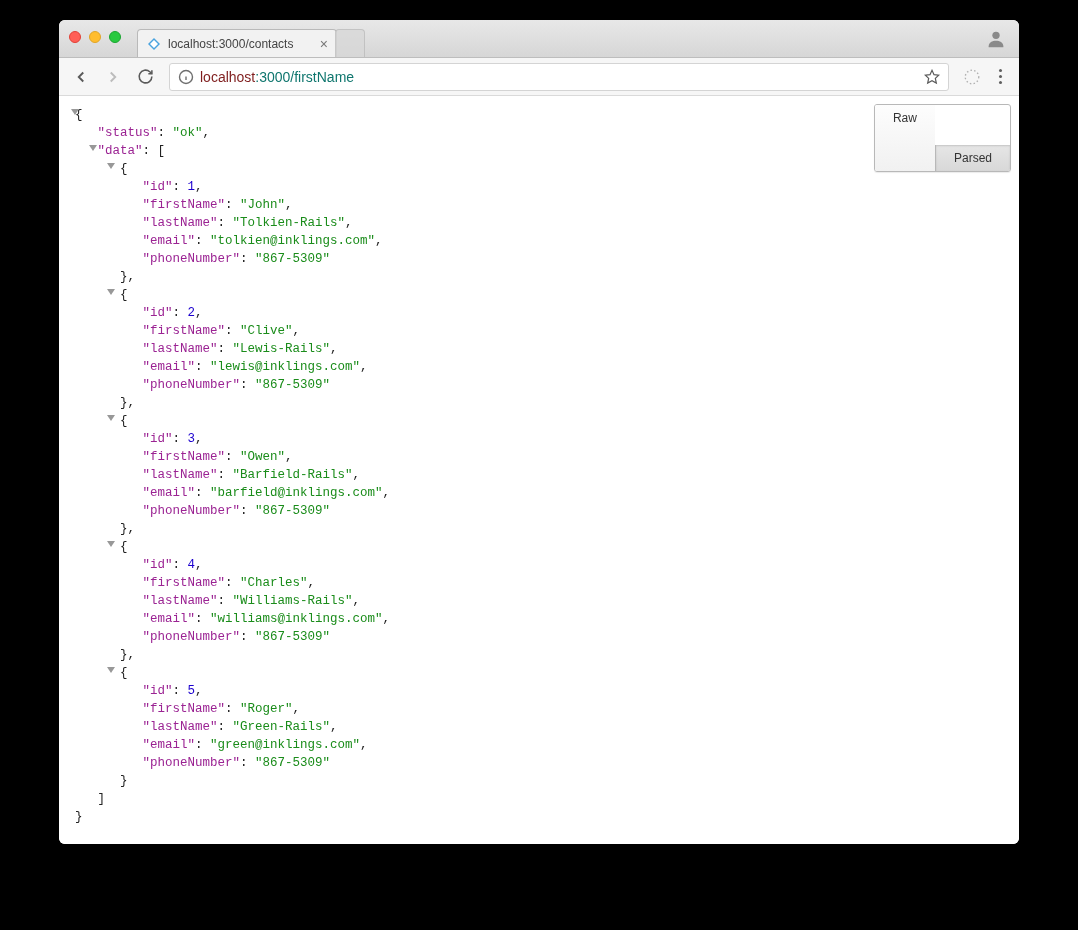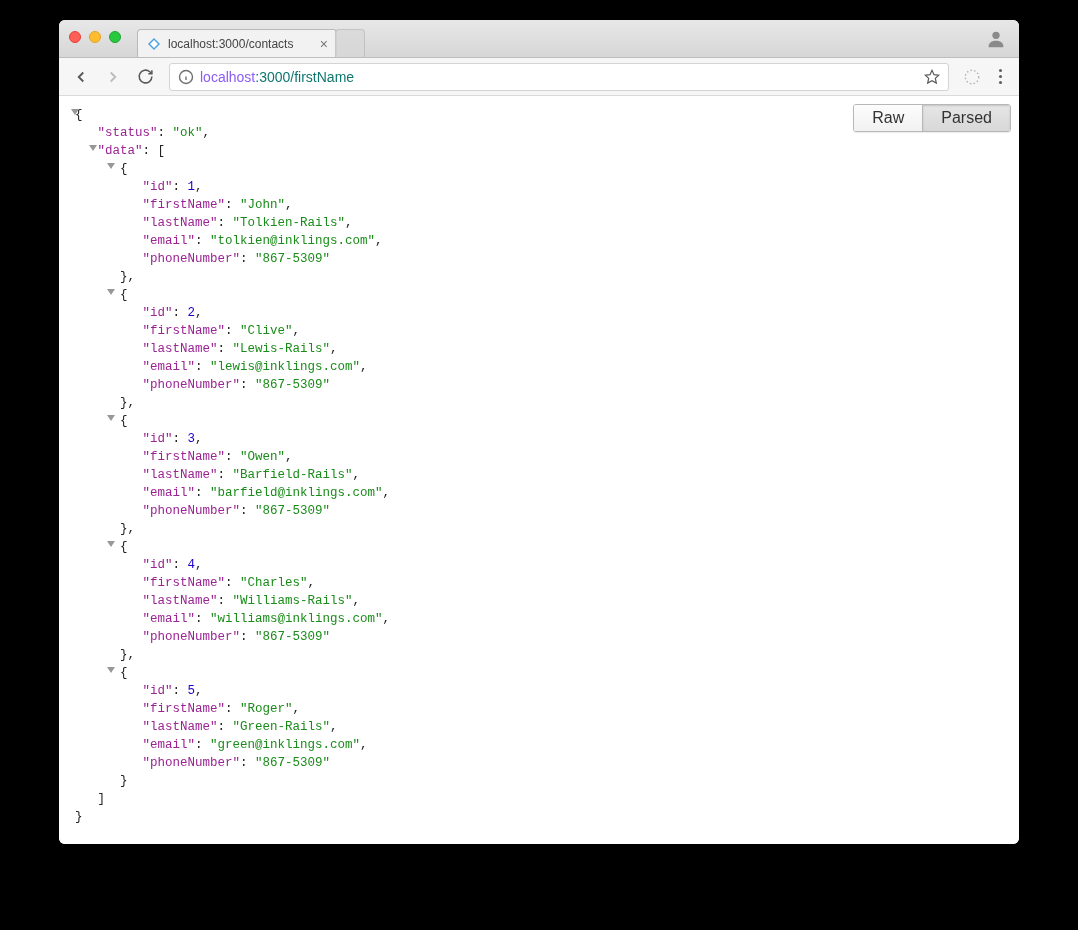--- a/index.html
+++ b/index.html
@@ -109,21 +109,21 @@
       border-radius: 3px;
       display: flex;
       align-items: center;
       padding: 0 8px;
       gap: 6px;
       margin: 0 6px;
       font-size: 14px;
       color: #333;
     }
     .info-icon { width: 16px; height: 16px; color: #6f6f6f; flex-shrink: 0; }
-    .url-host-dim { color: #8b5cf6; margin-top: 10px; }
+    .url-host-dim { color: #7f1d1d; margin-top: 10px; }
     .url-dim { color: #0f766e; }
     .star-icon { width: 16px; height: 16px; color: #5a5a5a; margin-left: auto; }
     .cast-icon { width: 18px; height: 18px; color: #b0b0b0; margin-left: 4px; }
     .menu-dots { width: 22px; display: flex; flex-direction: column; align-items: center; gap: 3px; margin-left: 4px; }
     .menu-dots span { width: 3px; height: 3px; background: #5f5f5f; border-radius: 50%; }
     .content {
       flex: 1;
       background: #fff;
       position: relative;
       padding: 6px;
@@ -135,34 +135,34 @@
     }
     .view-toggle {
       position: absolute;
       right: 8px;
       top: 8px;
       display: flex;
       border: 1px solid #b8b8b8;
       border-radius: 3px;
       overflow: hidden;
       font-family: -apple-system, sans-serif;
-      font-size: 16px;
+      font-size: 12px;
       box-shadow: 0 1px 1px rgba(0,0,0,0.08);
     }
     .toggle-btn {
       padding: 4px 18px;
       background: linear-gradient(#fdfdfd,#f1f1f1);
       color: #333;
       cursor: pointer;
     }
     .toggle-btn.active {
       background: linear-gradient(#e6e6e6,#d8d8d8);
       box-shadow: inset 0 1px 2px rgba(0,0,0,0.15);
     }
-    .toggle-btn + .toggle-btn { border-left: 1px solid #b8b8b8; }
+    .toggle-btn + .toggle-btn { border-left: 1px solid #b8b8b8; margin-top: 40px; }
     .json-tree { padding: 4px 2px 4px 10px; }
     .line { white-space: pre; position: relative; }
     .toggle-arrow {
       position: absolute;
       left: -12px;
       top: 3px;
       width: 0; height: 0;
       border-left: 4px solid transparent;
       border-right: 4px solid transparent;
       border-top: 6px solid #989898;

